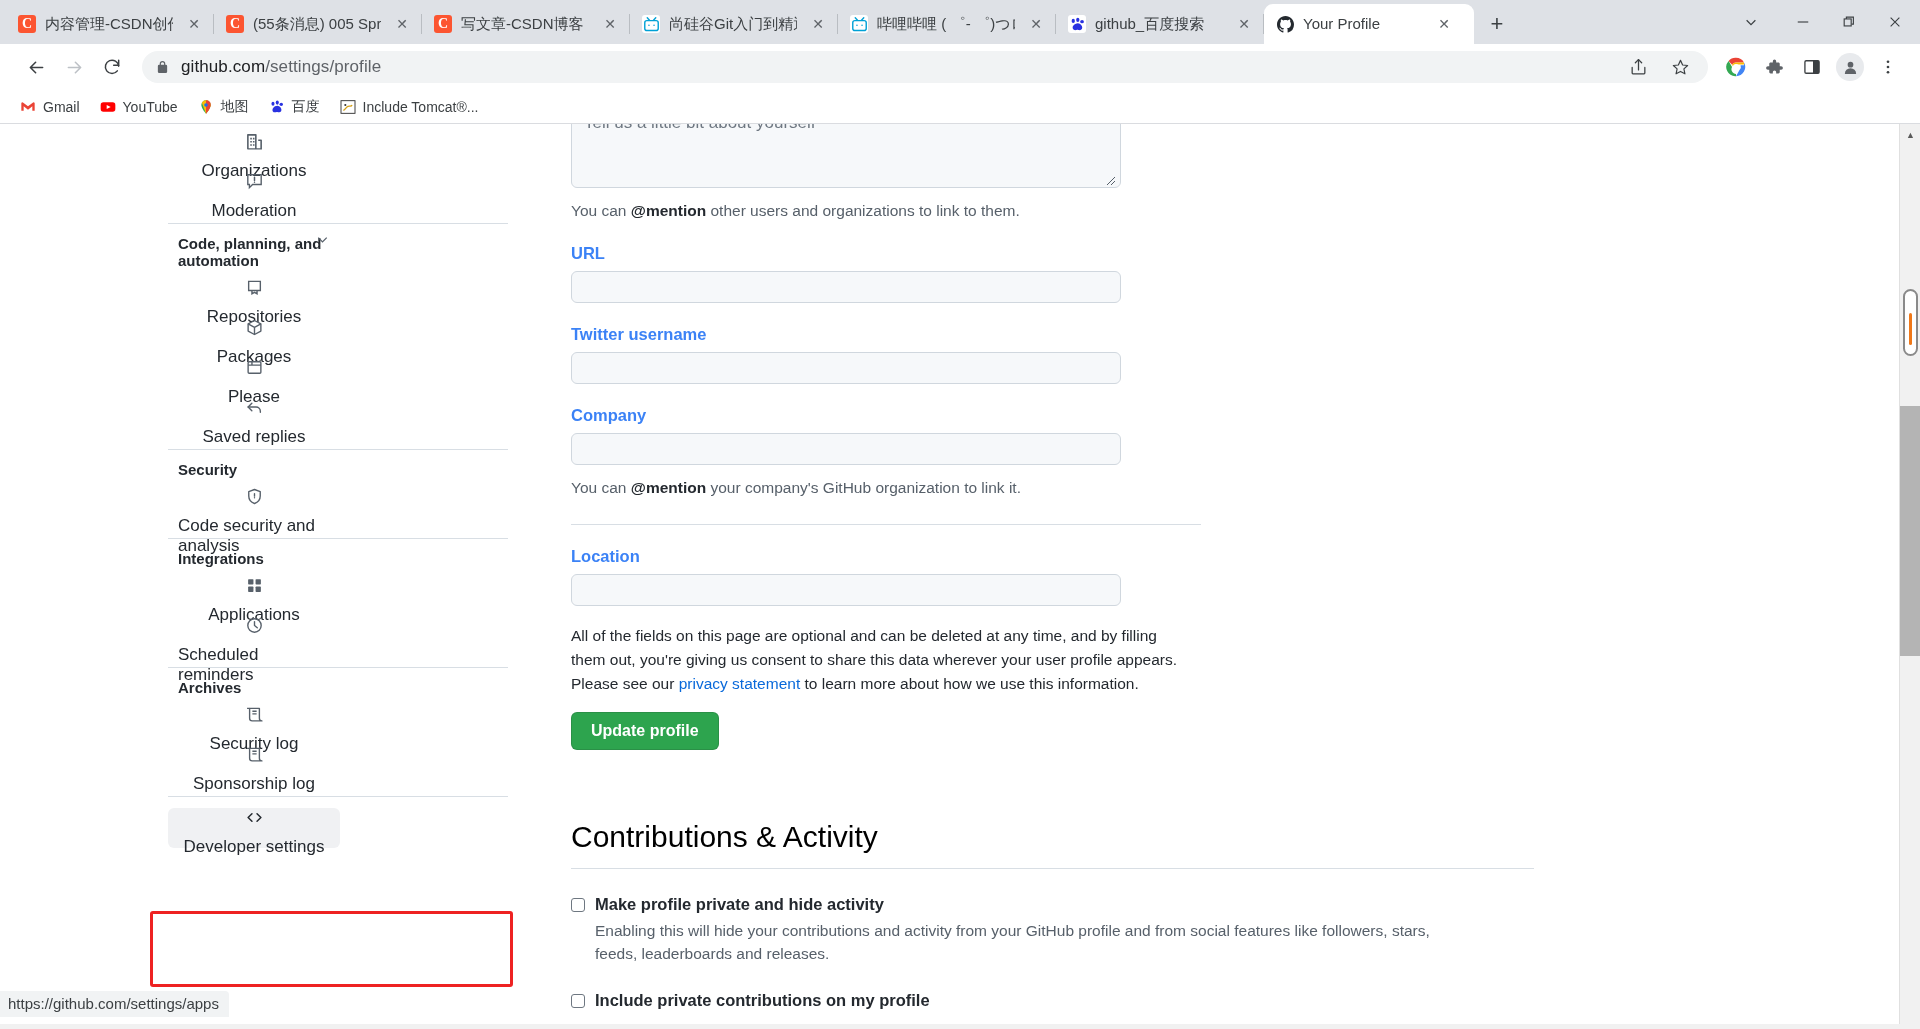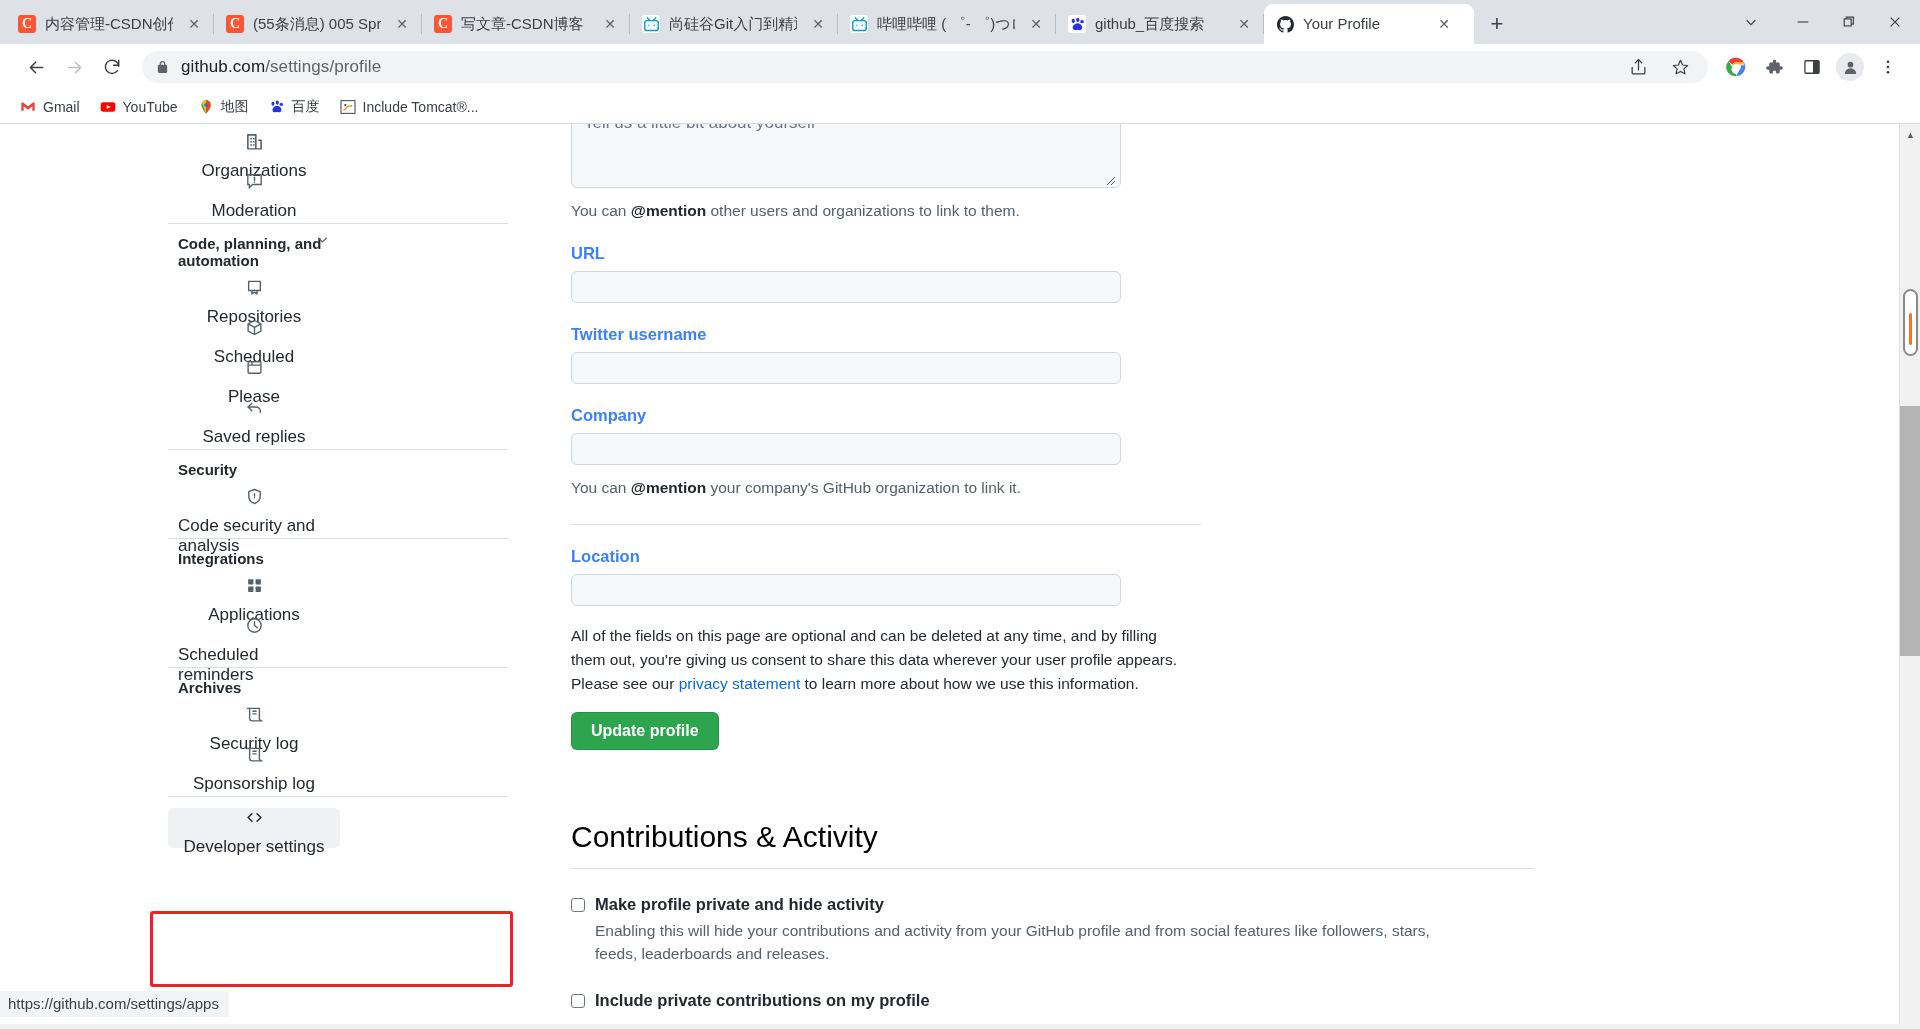--- a/index.html
+++ b/index.html
@@ -690,21 +690,21 @@
         <span>Repositories</span>
       </div>
 
       <div class="nav-item">
         <span class="nav-ico">
           <svg width="17" height="17" viewBox="0 0 16 16" fill="none" stroke="#57606a" stroke-width="1.3" stroke-linejoin="round">
               <path d="M8 1.4l6 3.2v6.8L8 14.6l-6-3.2V4.6z"></path>
               <path d="M2 4.6l6 3.2 6-3.2M8 7.8v6.8"></path>
             </svg>
         </span>
-        <span>Scheduled</span>
+        <span>Packages</span>
       </div>
 
       <div class="nav-item">
         <span class="nav-ico">
           <svg width="17" height="17" viewBox="0 0 16 16" fill="none" stroke="#57606a" stroke-width="1.3">
               <rect x="2" y="2.6" width="12" height="10.8" rx="1"></rect>
               <path d="M2 5.8h12M5.6 2.6v3.2"></path>
             </svg>
         </span>
         <span>Please</span>

